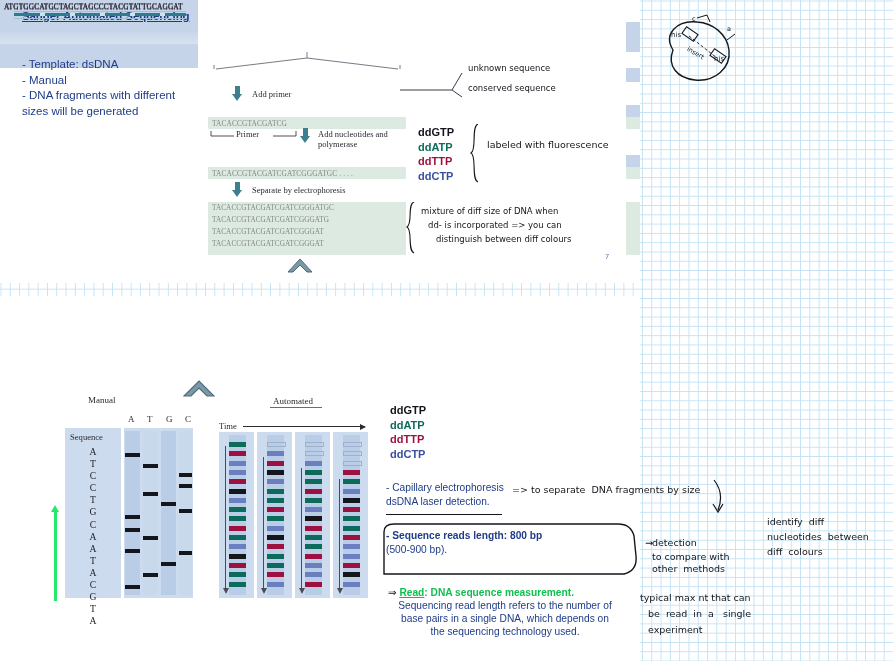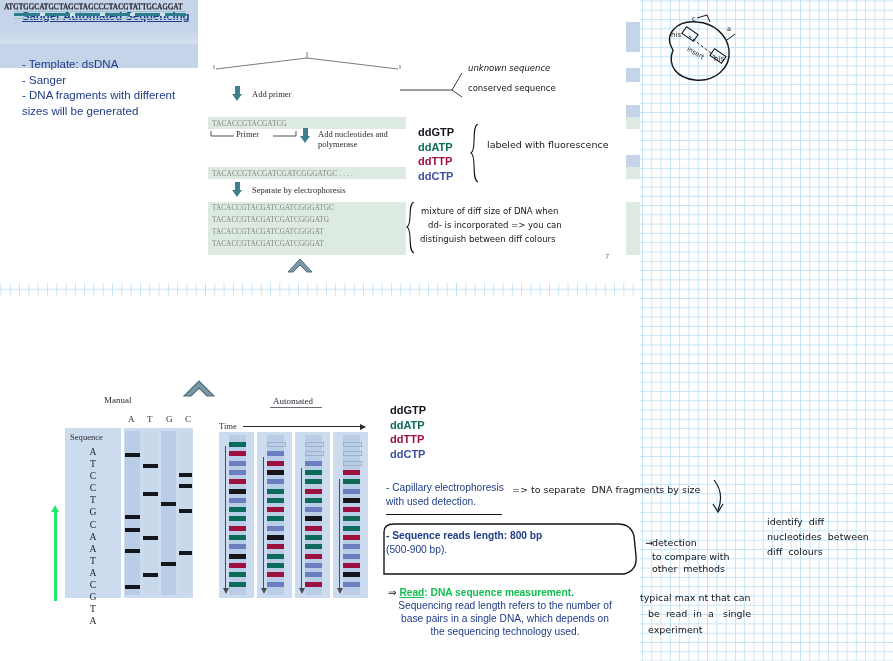--- a/index.html
+++ b/index.html
@@ -142,21 +142,21 @@
 <body>
 
 <div id="page"></div>
 
 <div class="slide" id="slide-top">
 
   <div class="s1-title">Sanger Automated Sequencing</div>
 
   <div class="s1-bullets">
     <div>- Template: dsDNA</div>
-    <div>- Sanger</div>
+    <div>- Manual</div>
     <div>- DNA fragments with different sizes will be generated</div>
   </div>
 
   <div class="fig-band" style="left:208px;top:22px;width:198px;height:30px;">
     <div style="position:absolute;left:14px;top:13px;width:172px;height:3px;background:#2e7d8c;"></div>
     <div style="position:absolute;left:14px;top:11px;width:172px;height:1px;background:#9ec4cf;"></div>
     <div style="position:absolute;left:14px;top:18px;width:172px;height:1px;background:#9ec4cf;"></div>
     <div style="position:absolute;left:40px;top:13px;width:5px;height:3px;background:#cfe3e8;"></div>
     <div style="position:absolute;left:70px;top:13px;width:5px;height:3px;background:#cfe3e8;"></div>
     <div style="position:absolute;left:100px;top:13px;width:5px;height:3px;background:#cfe3e8;"></div>
@@ -238,34 +238,34 @@
     <div class="dd-a">ddATP</div>
     <div class="dd-t">ddTTP</div>
     <div class="dd-c">ddCTP</div>
   </div>
 </div>
 
 <svg style="position:absolute;left:400px;top:65px;width:90px;height:35px;">
   <polyline points="0,25 52,25 62,8" fill="none" stroke="#3a3a46" stroke-width="1"></polyline>
   <polyline points="52,25 62,32" fill="none" stroke="#3a3a46" stroke-width="1"></polyline>
 </svg>
-<div class="hw" style="left:468px;top:63px;font-style:italic;">unknown sequence</div>
+<div class="hw" style="left:468px;top:63px;">unknown sequence</div>
 <div class="hw" style="left:468px;top:83px;">conserved sequence</div>
 
 <svg style="position:absolute;left:469px;top:124px;width:12px;height:60px;">
   <path d="M9 0 C2 2, 8 26, 2 29 C8 32, 2 56, 9 58" fill="none" stroke="#14161c" stroke-width="1.1"></path>
 </svg>
 <div class="hw" style="left:487px;top:139px;font-size:9.5px;">labeled with fluorescence</div>
 
 <svg style="position:absolute;left:405px;top:202px;width:12px;height:52px;">
   <path d="M9 0 C2 2, 8 22, 2 25 C8 28, 2 48, 9 51" fill="none" stroke="#14161c" stroke-width="1.1"></path>
 </svg>
 <div class="hw" style="left:421px;top:206px;">mixture of diff size of DNA when</div>
 <div class="hw" style="left:428px;top:220px;">dd- is incorporated =&gt; you can</div>
-<div class="hw" style="left:420px;top:234px;">distinguish between diff colours</div>
+<div class="hw" style="left:436px;top:234px;">distinguish between diff colours</div>
 <div class="slidenum" style="left:605px;top:252px;">7</div>
 
 <svg style="position:absolute;left:655px;top:10px;width:110px;height:80px;">
   <path d="M18,40 C8,24 22,10 42,12 C58,13 72,24 74,40 C76,58 60,72 40,70 C22,68 12,56 18,40 Z" fill="none" stroke="#14161c" stroke-width="1.4"></path>
   <line x1="34" y1="26" x2="62" y2="48" stroke="#14161c" stroke-width="0.9" stroke-dasharray="3,2"></line>
   <rect x="28" y="20" width="14" height="8" fill="none" stroke="#14161c" stroke-width="1.1" transform="rotate(35 35 24)"></rect>
   <rect x="56" y="42" width="14" height="8" fill="none" stroke="#14161c" stroke-width="1.1" transform="rotate(35 63 46)"></rect>
   <line x1="42" y1="8" x2="52" y2="5" stroke="#14161c" stroke-width="1"></line>
   <line x1="52" y1="5" x2="55" y2="12" stroke="#14161c" stroke-width="1"></line>
   <line x1="72" y1="30" x2="80" y2="24" stroke="#14161c" stroke-width="1"></line>
@@ -278,21 +278,21 @@
 
 <div class="slide" id="slide-bottom">
 
 
   <div class="chev" style="left:182px;top:80px;">
     <svg width="34" height="24" viewBox="0 0 34 24">
       <path d="M2 20 L17 5 L32 20 L25 20 L17 12 L9 20 Z" fill="#7a99a8" stroke="#4e6a78" stroke-width="1.1"></path>
     </svg>
   </div>
 
-  <div class="panel-label" style="left:104px;top:99px;">Manual</div>
+  <div class="panel-label" style="left:88px;top:99px;">Manual</div>
   <div class="panel-label" style="left:273px;top:100px;">Automated</div>
   <div style="position:absolute;left:270px;top:111px;width:52px;height:1px;background:#6b6b78;"></div>
 
   <div class="gelbox" style="left:65px;top:132px;width:56px;height:170px;">
     <div class="panel-label" style="left:5px;top:4px;font-size:8.6px;">Sequence</div>
   </div>
   <div class="seqcol" style="left:83px;top:150px;width:20px;">
     <div>A</div>
     <div>T</div>
     <div>C</div>
@@ -429,21 +429,21 @@
 
   <div class="ddlist" style="left:390px;top:107px;">
     <div class="dd-g">ddGTP</div>
     <div class="dd-a">ddATP</div>
     <div class="dd-t">ddTTP</div>
     <div class="dd-c">ddCTP</div>
   </div>
 
   <div class="bullet2" style="left:386px;top:185px;width:180px;">
     <div>-   Capillary electrophoresis</div>
-    <div>with used detection.</div>
+    <div>dsDNA laser detection.</div>
   </div>
 
   <div class="bullet2" style="left:386px;top:233px;width:210px;font-weight:bold;">
     <div>- Sequence reads length: 800 bp</div>
     <div style="font-weight:normal;">(500-900 bp).</div>
   </div>
 
   <div class="readbox" style="left:382px;top:290px;width:246px;">
     <div style="text-align:left;padding-left:6px;">
       <span style="color:#15161c;">⇒</span>

